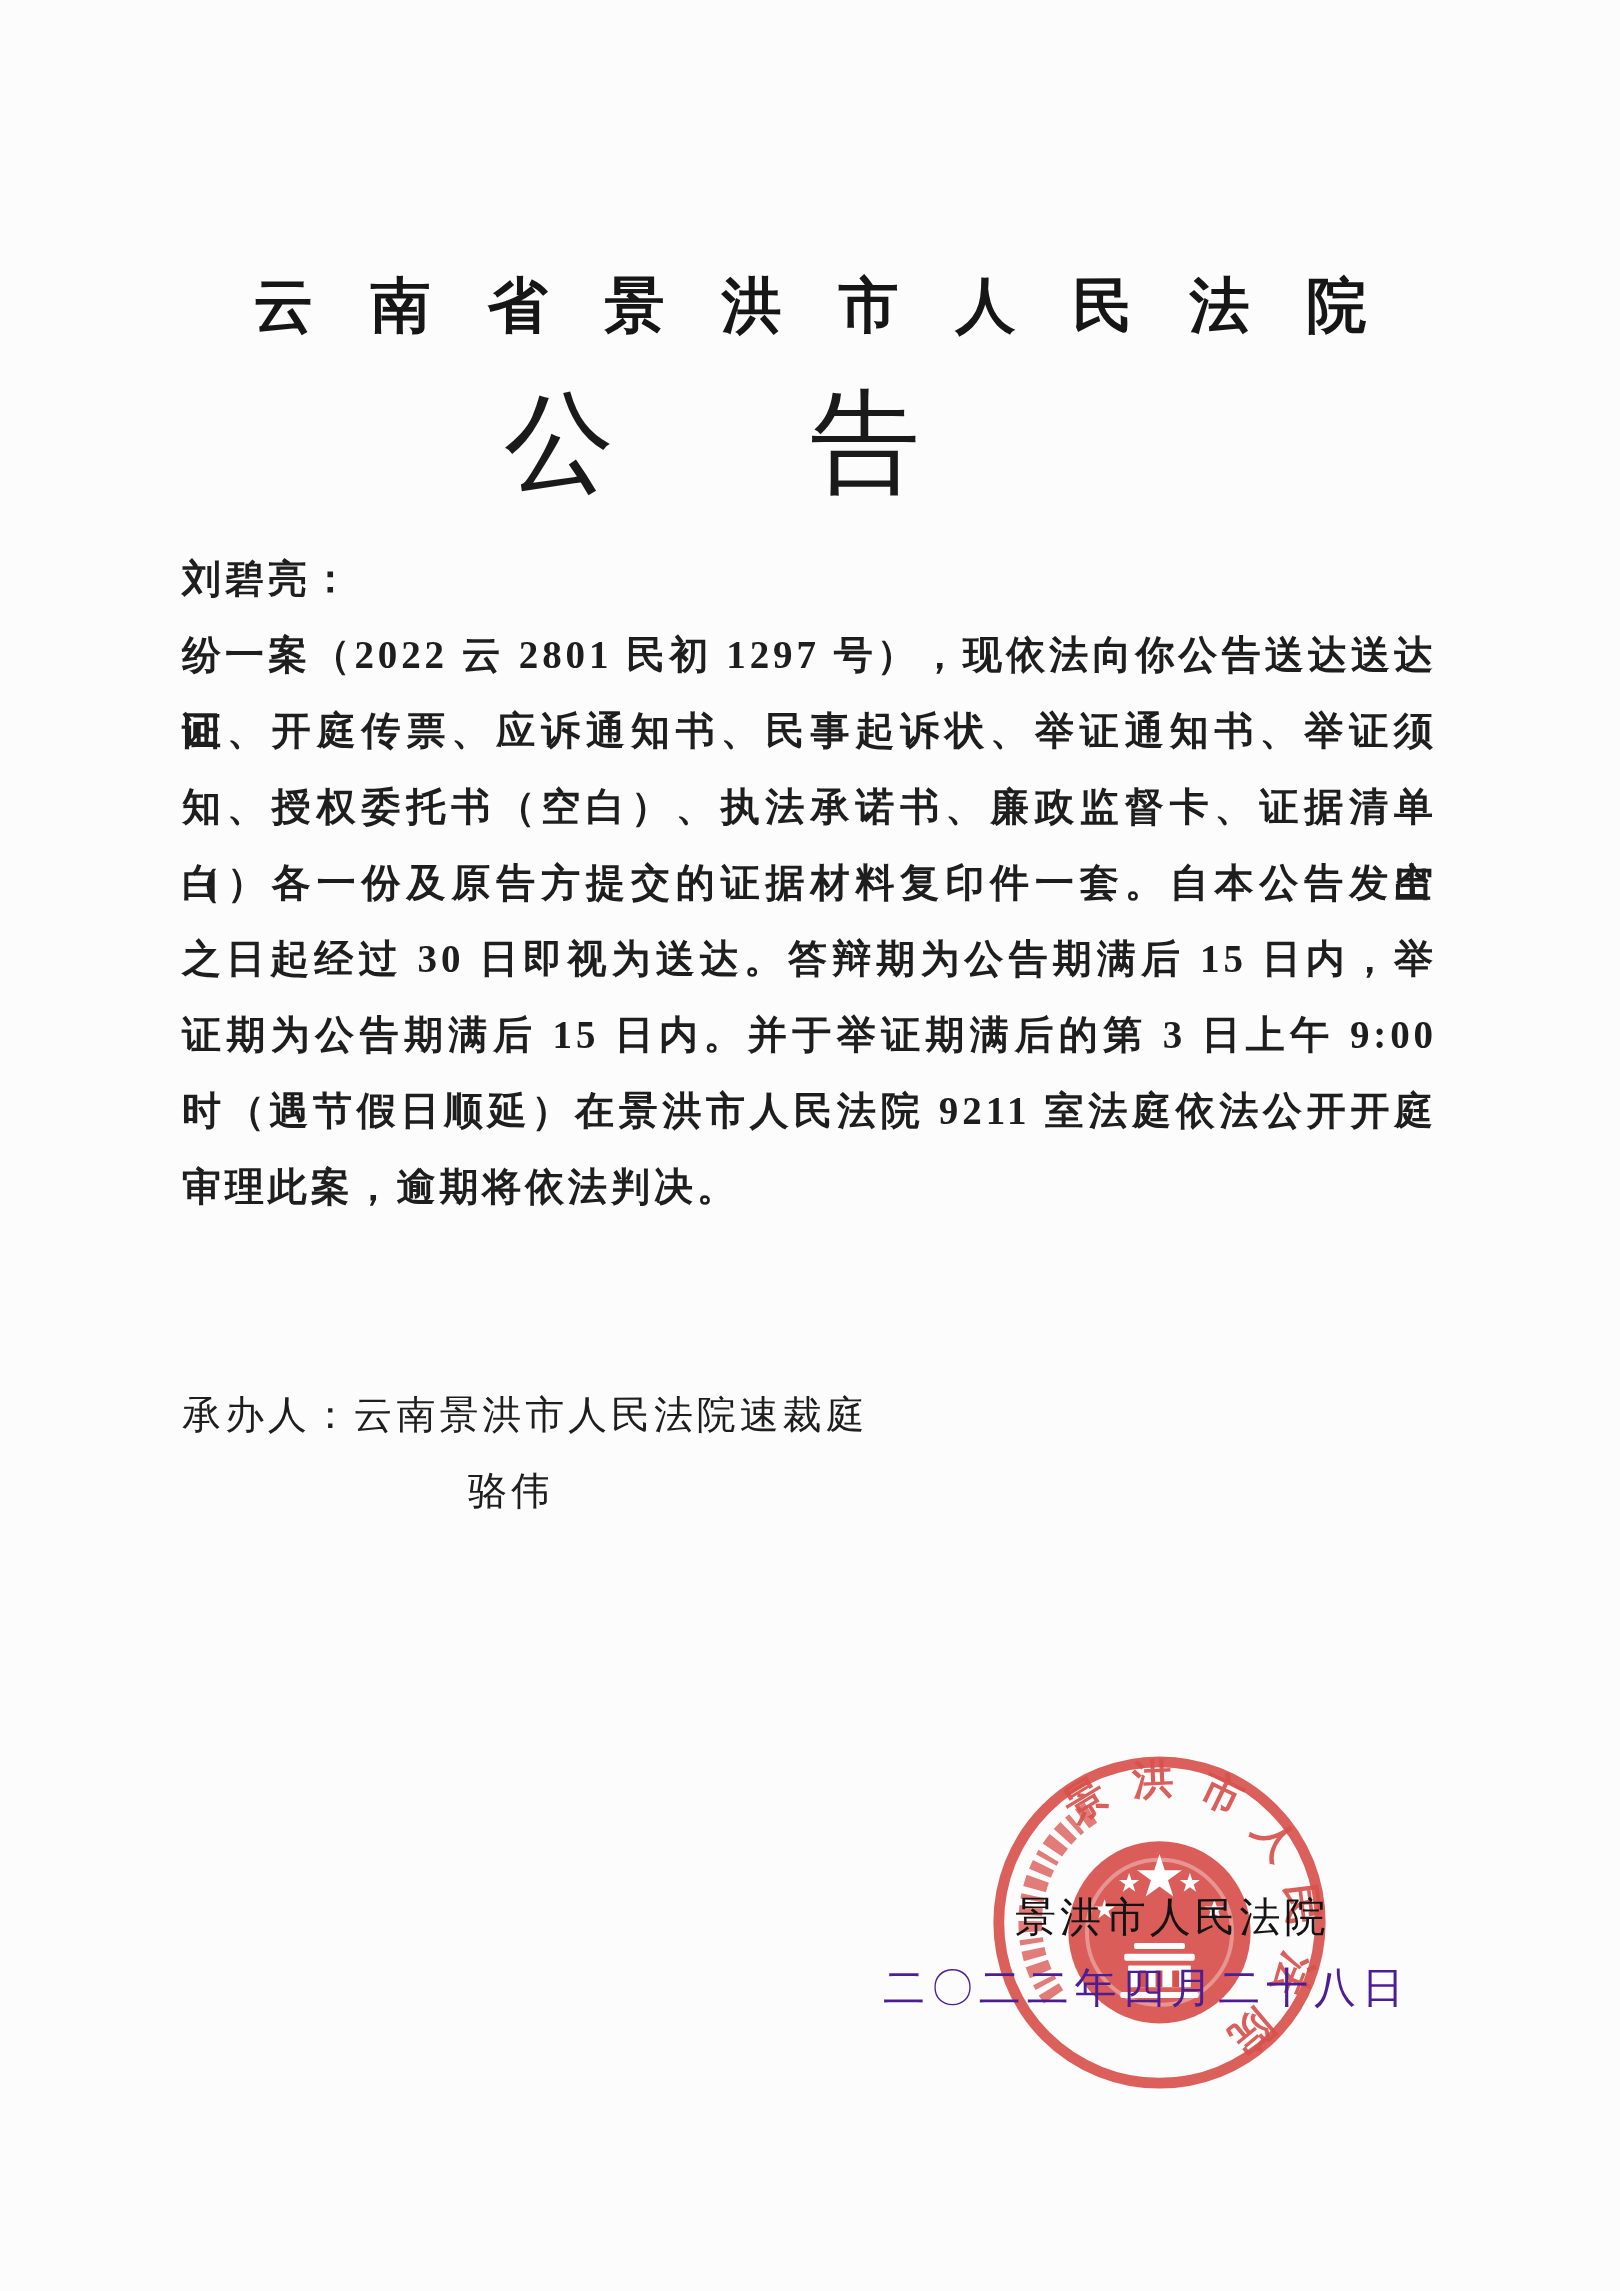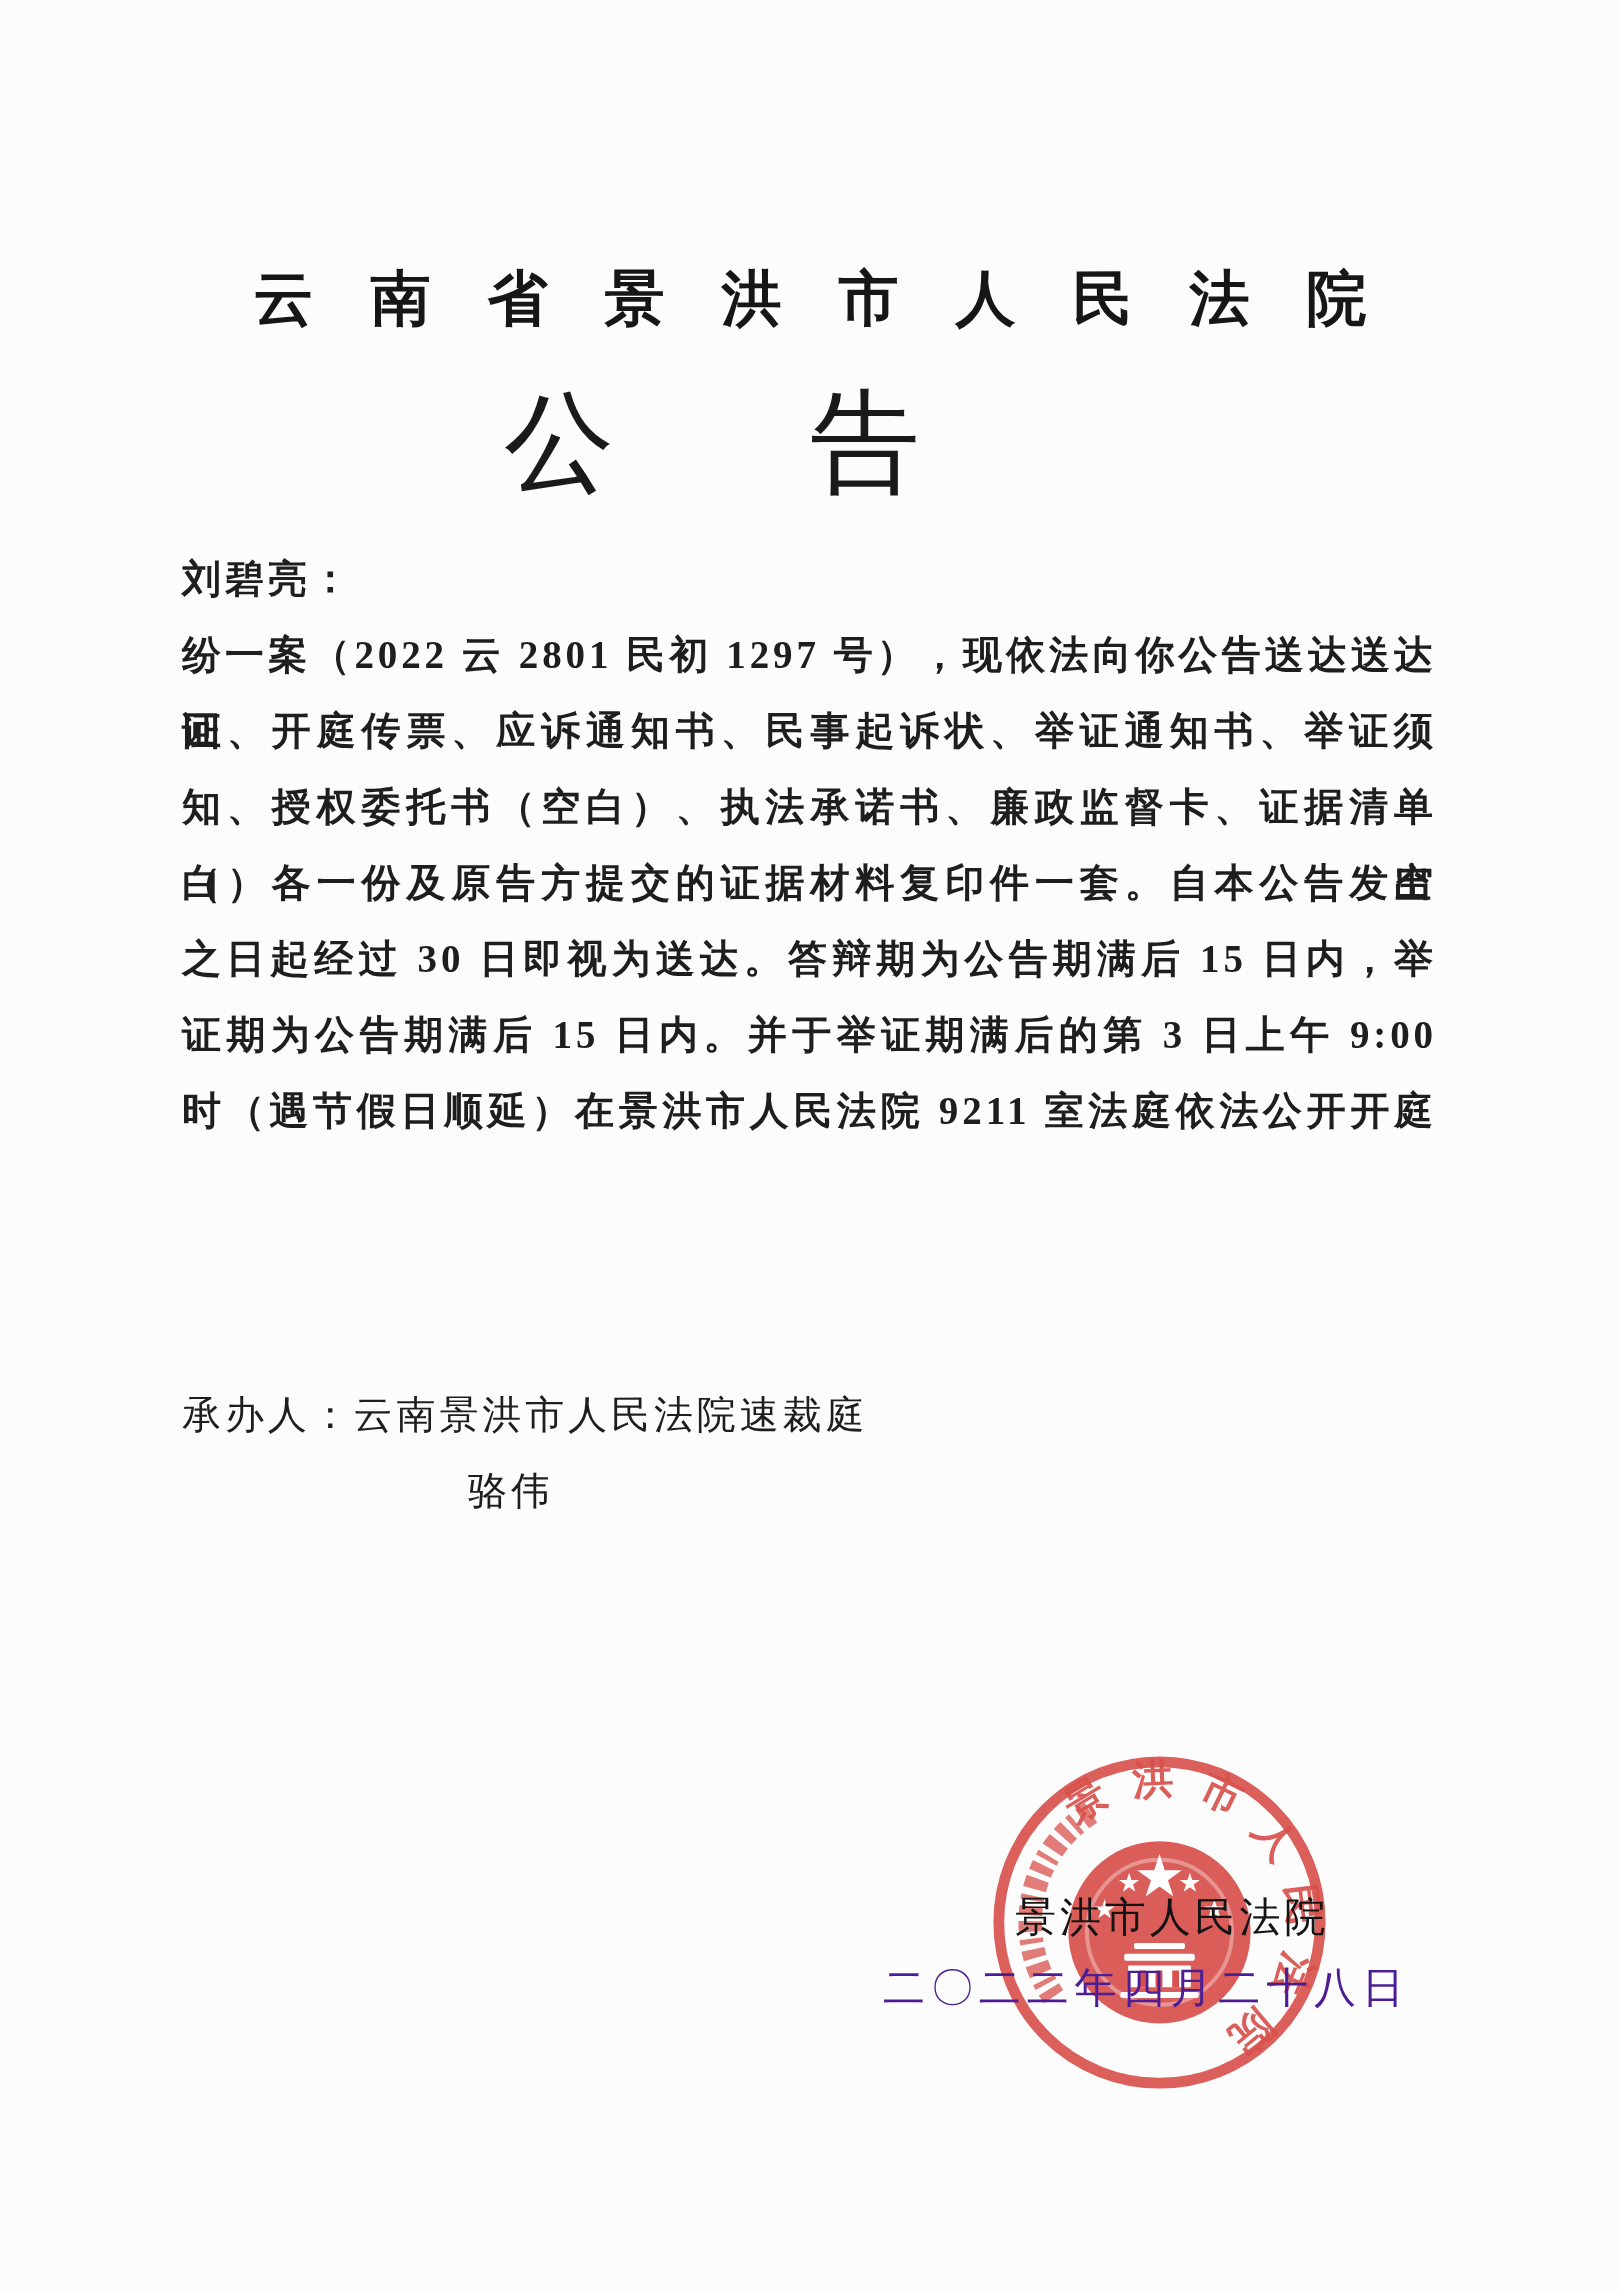--- a/index.html
+++ b/index.html
@@ -10,21 +10,21 @@
   }
   .page{
     position:relative;
     width:1620px;height:2292px;
     background:#fcfcfd;
     overflow:hidden;
     color:#1c1c1c;
   }
   
   .court-title{
-    position:absolute;top:259px;left:0;width:1620px;
+    position:absolute;top:266px;left:0;width:1620px;
     text-align:center;
     font-size:60px;font-weight:700;
     letter-spacing:57px;padding-left:57px;box-sizing:border-box;
     color:#161616;
     white-space:nowrap;
   }
   .notice-heading{
     position:absolute;top:380px;left:0;width:1620px;
     text-align:center;
     font-size:110px;font-weight:400;line-height:1.15;
@@ -77,20 +77,21 @@
 
   <div class="body-block">
     <div class="line">刘碧亮：</div>
     <div class="line jl">纷一案（2022 云 2801 民初 1297 号），现依法向你公告送达送达回</div>
     <div class="line jl">证、开庭传票、应诉通知书、民事起诉状、举证通知书、举证须</div>
     <div class="line jl">知、授权委托书（空白）、执法承诺书、廉政监督卡、证据清单（空</div>
     <div class="line jl">白）各一份及原告方提交的证据材料复印件一套。自本公告发出</div>
     <div class="line jl">之日起经过 30 日即视为送达。答辩期为公告期满后 15 日内，举</div>
     <div class="line jl">证期为公告期满后 15 日内。并于举证期满后的第 3 日上午 9:00</div>
     <div class="line jl">时（遇节假日顺延）在景洪市人民法院 9211 室法庭依法公开开庭</div>
+    <div class="line">审理此案，逾期将依法判决。</div>
   </div>
 
   <div class="contact-block">
     <div class="line">承办人：云南景洪市人民法院速裁庭</div>
     <div class="line handler-name">骆伟</div>
   </div>
 
   <svg class="seal" viewBox="0 0 350 350" xmlns="http://www.w3.org/2000/svg">
     <defs>
       <path id="arcText" d="M 86.7 76.9 A 132 132 0 1 1 241.0 289.3" fill="none"></path>

